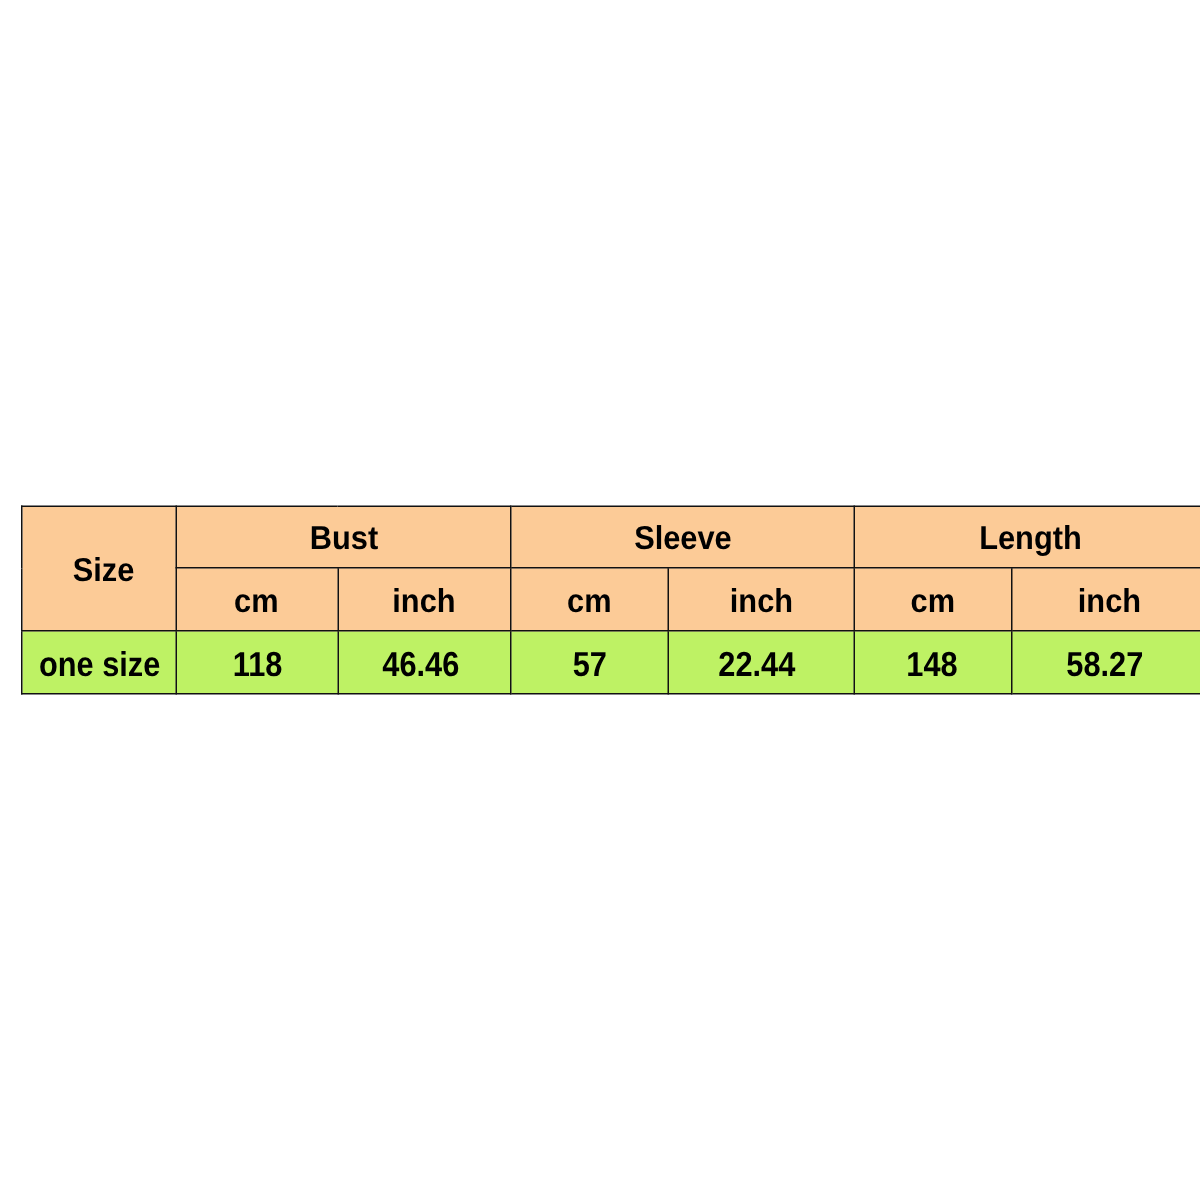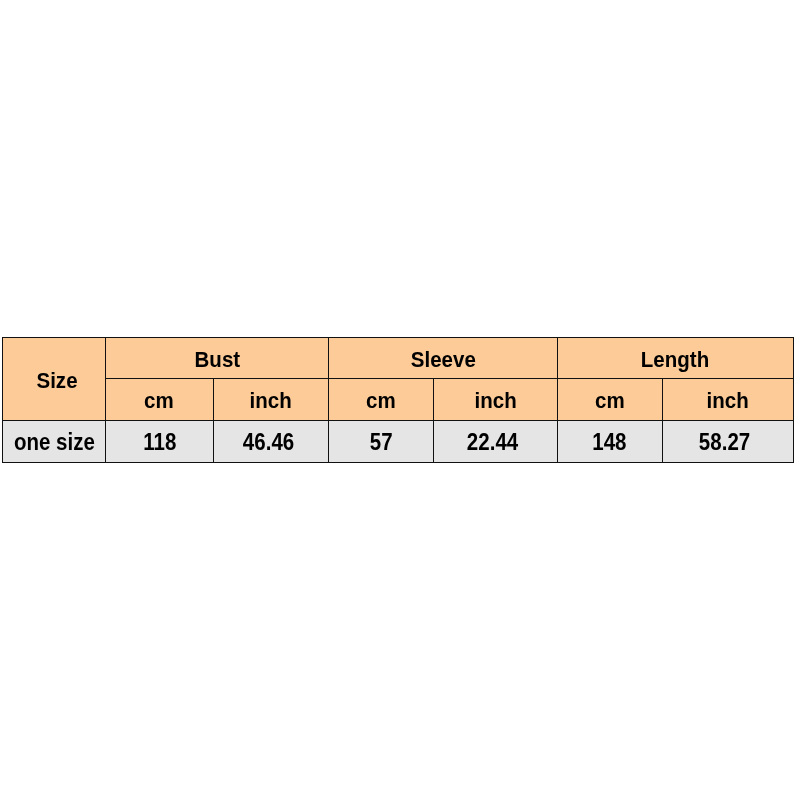--- a/index.html
+++ b/index.html
@@ -8,21 +8,21 @@
     width: 800px;
     height: 800px;
     background: #ffffff;
     overflow: hidden;
   }
   body {
     font-family: "Liberation Sans", sans-serif;
   }
   #size-chart {
     position: absolute;
-    left: 2px;
+    left: 14px;
     top: 337.3px;
     width: 674px;
     height: 124.3px;
   }
   table.size-table {
     border-collapse: collapse;
     table-layout: fixed;
     width: 790.8px;
     height: 124.3px;
     border: 1.3px solid #111111;
@@ -50,21 +50,21 @@
   }
   tr[data-name="table-header-row-2"] td span.cell-text {
     font-size: 22px;
     transform: scale(0.932, 1.0) translateZ(0);
   }
   tr[data-name="table-row"] td span.cell-text {
     font-size: 22px;
     transform: scale(0.932, 1.05) translateZ(0);
   }
   td.hd { background: #fccb97; }
-  td.body-cell { background: #e5e5e5; }
+  td.body-cell { background: #bef264; }
   
   span.shift-right { left: 3px; }
   span.shift-left { left: -3px; }
 </style>
 </head>
 <body>
 
 <div id="size-chart" data-name="size-chart">
   <table class="size-table" data-name="size-table">
     <colgroup data-name="column-widths">

